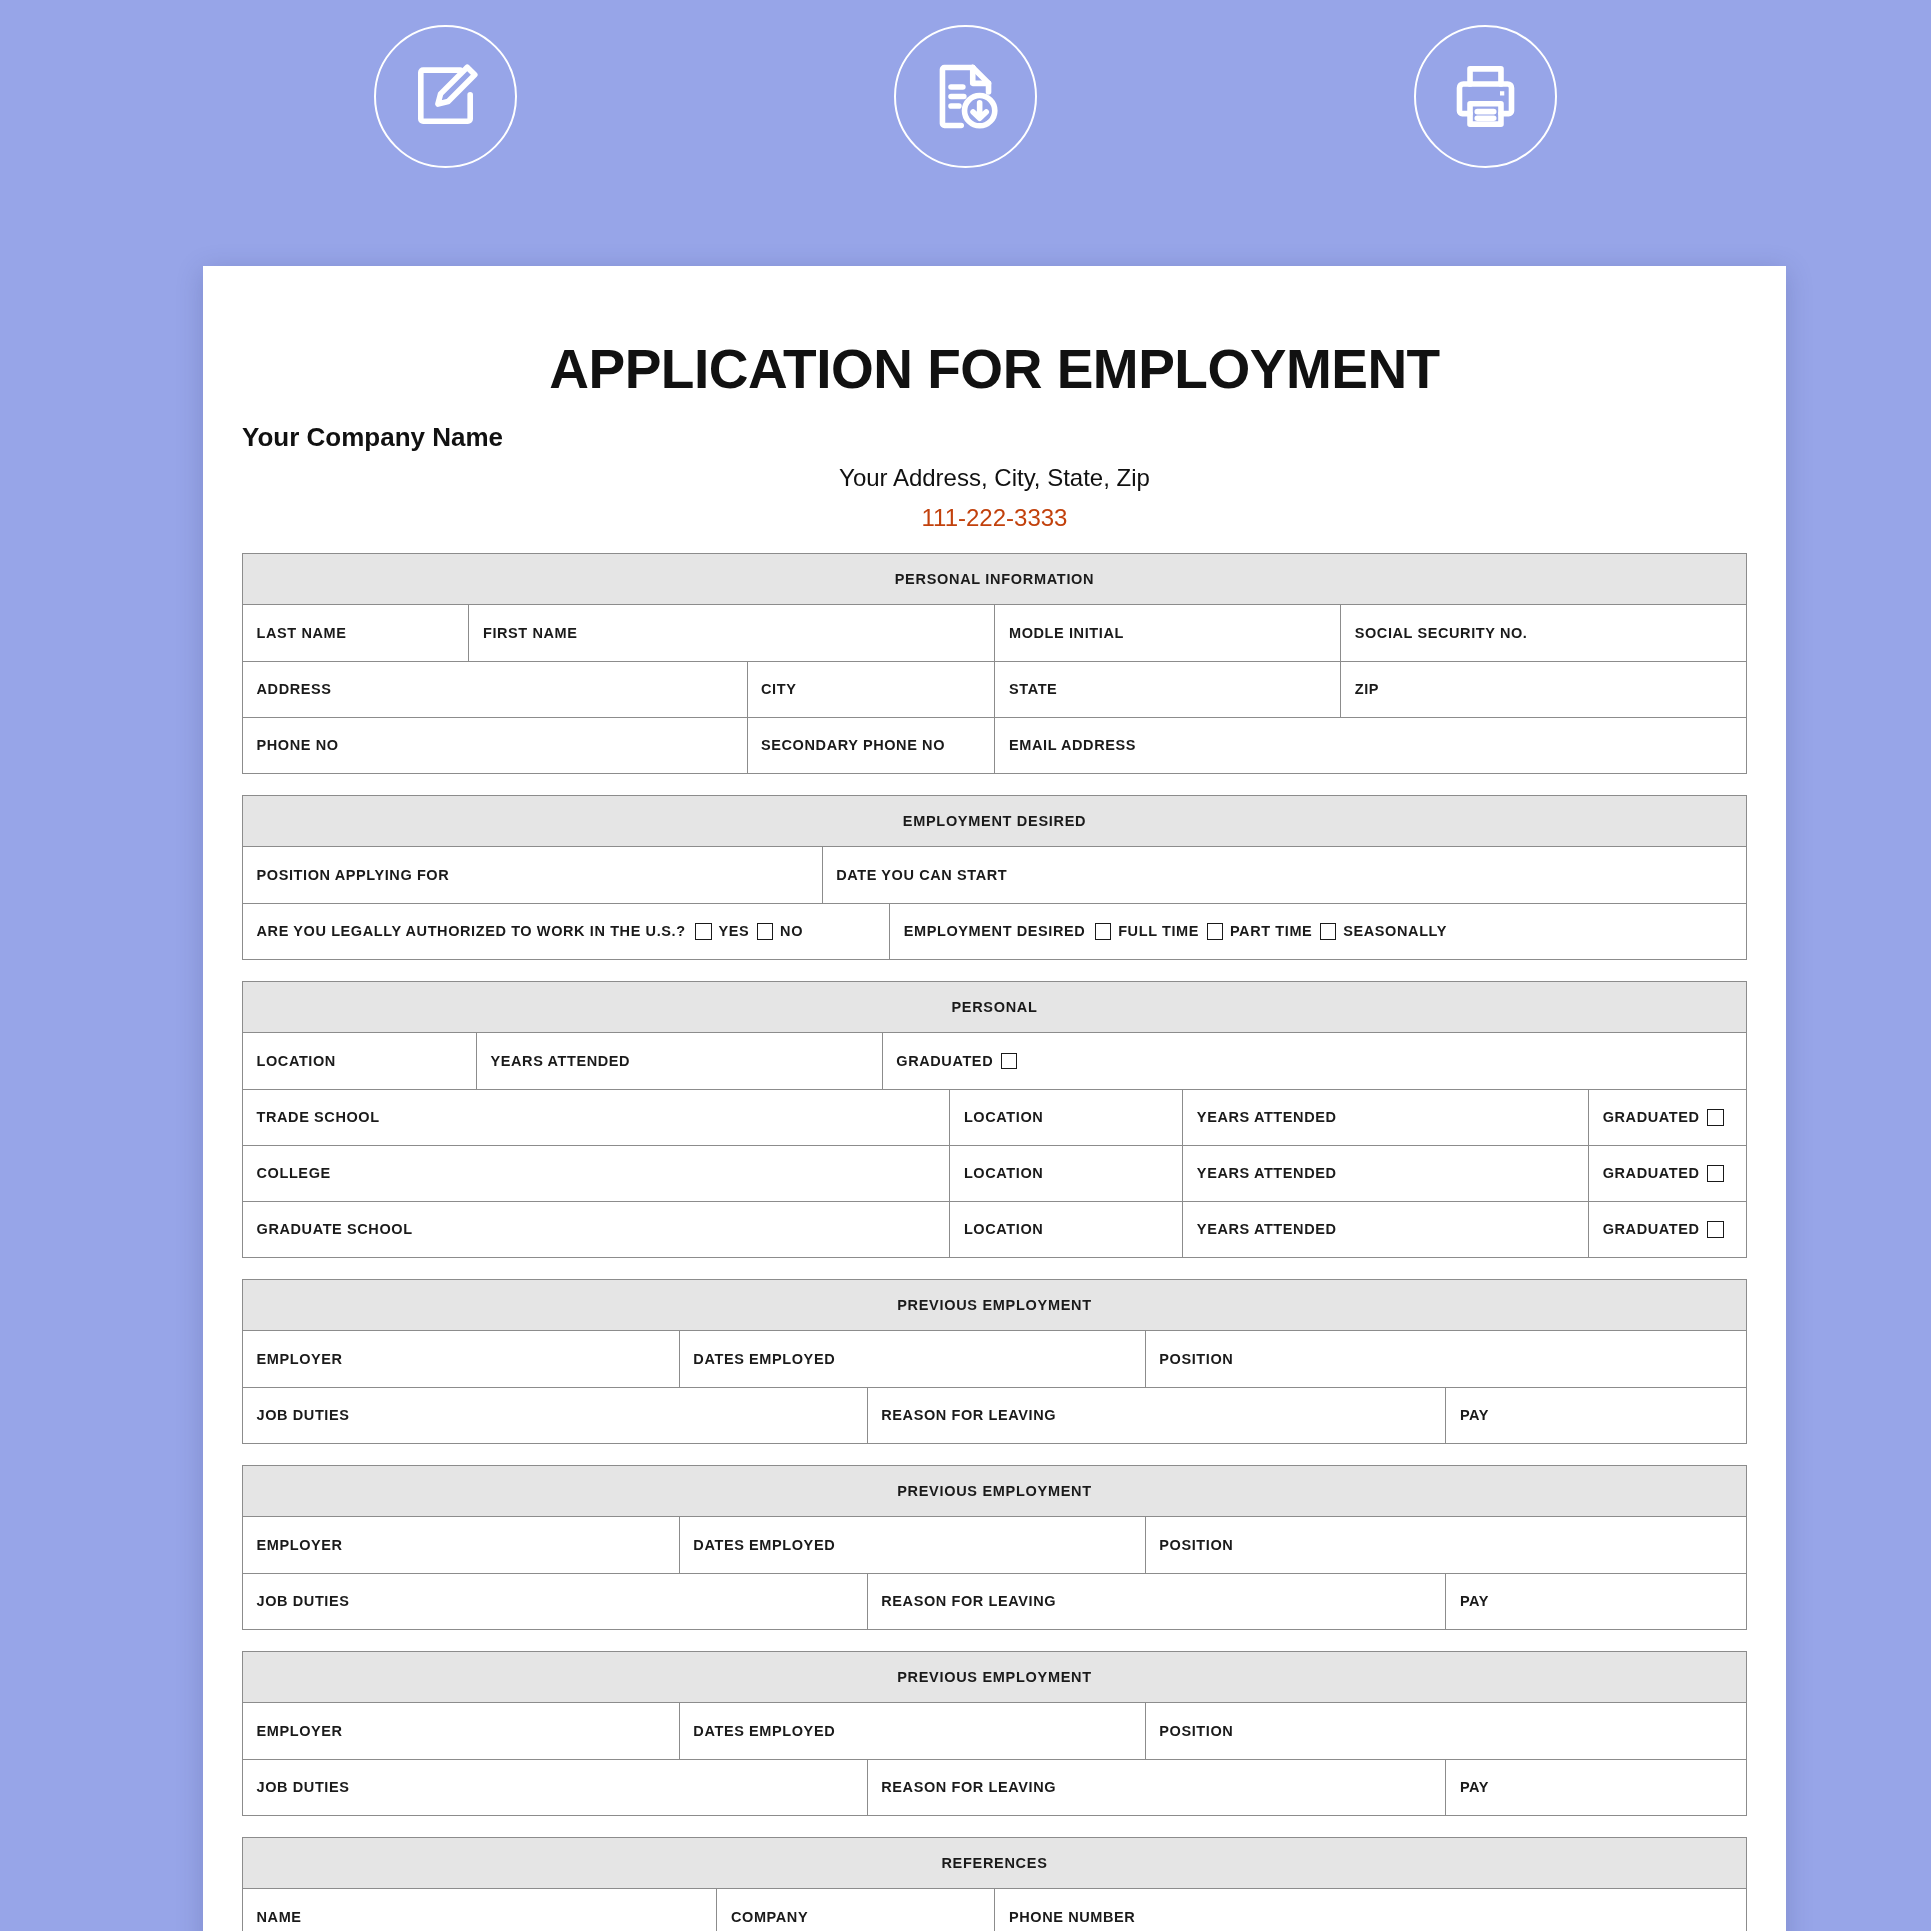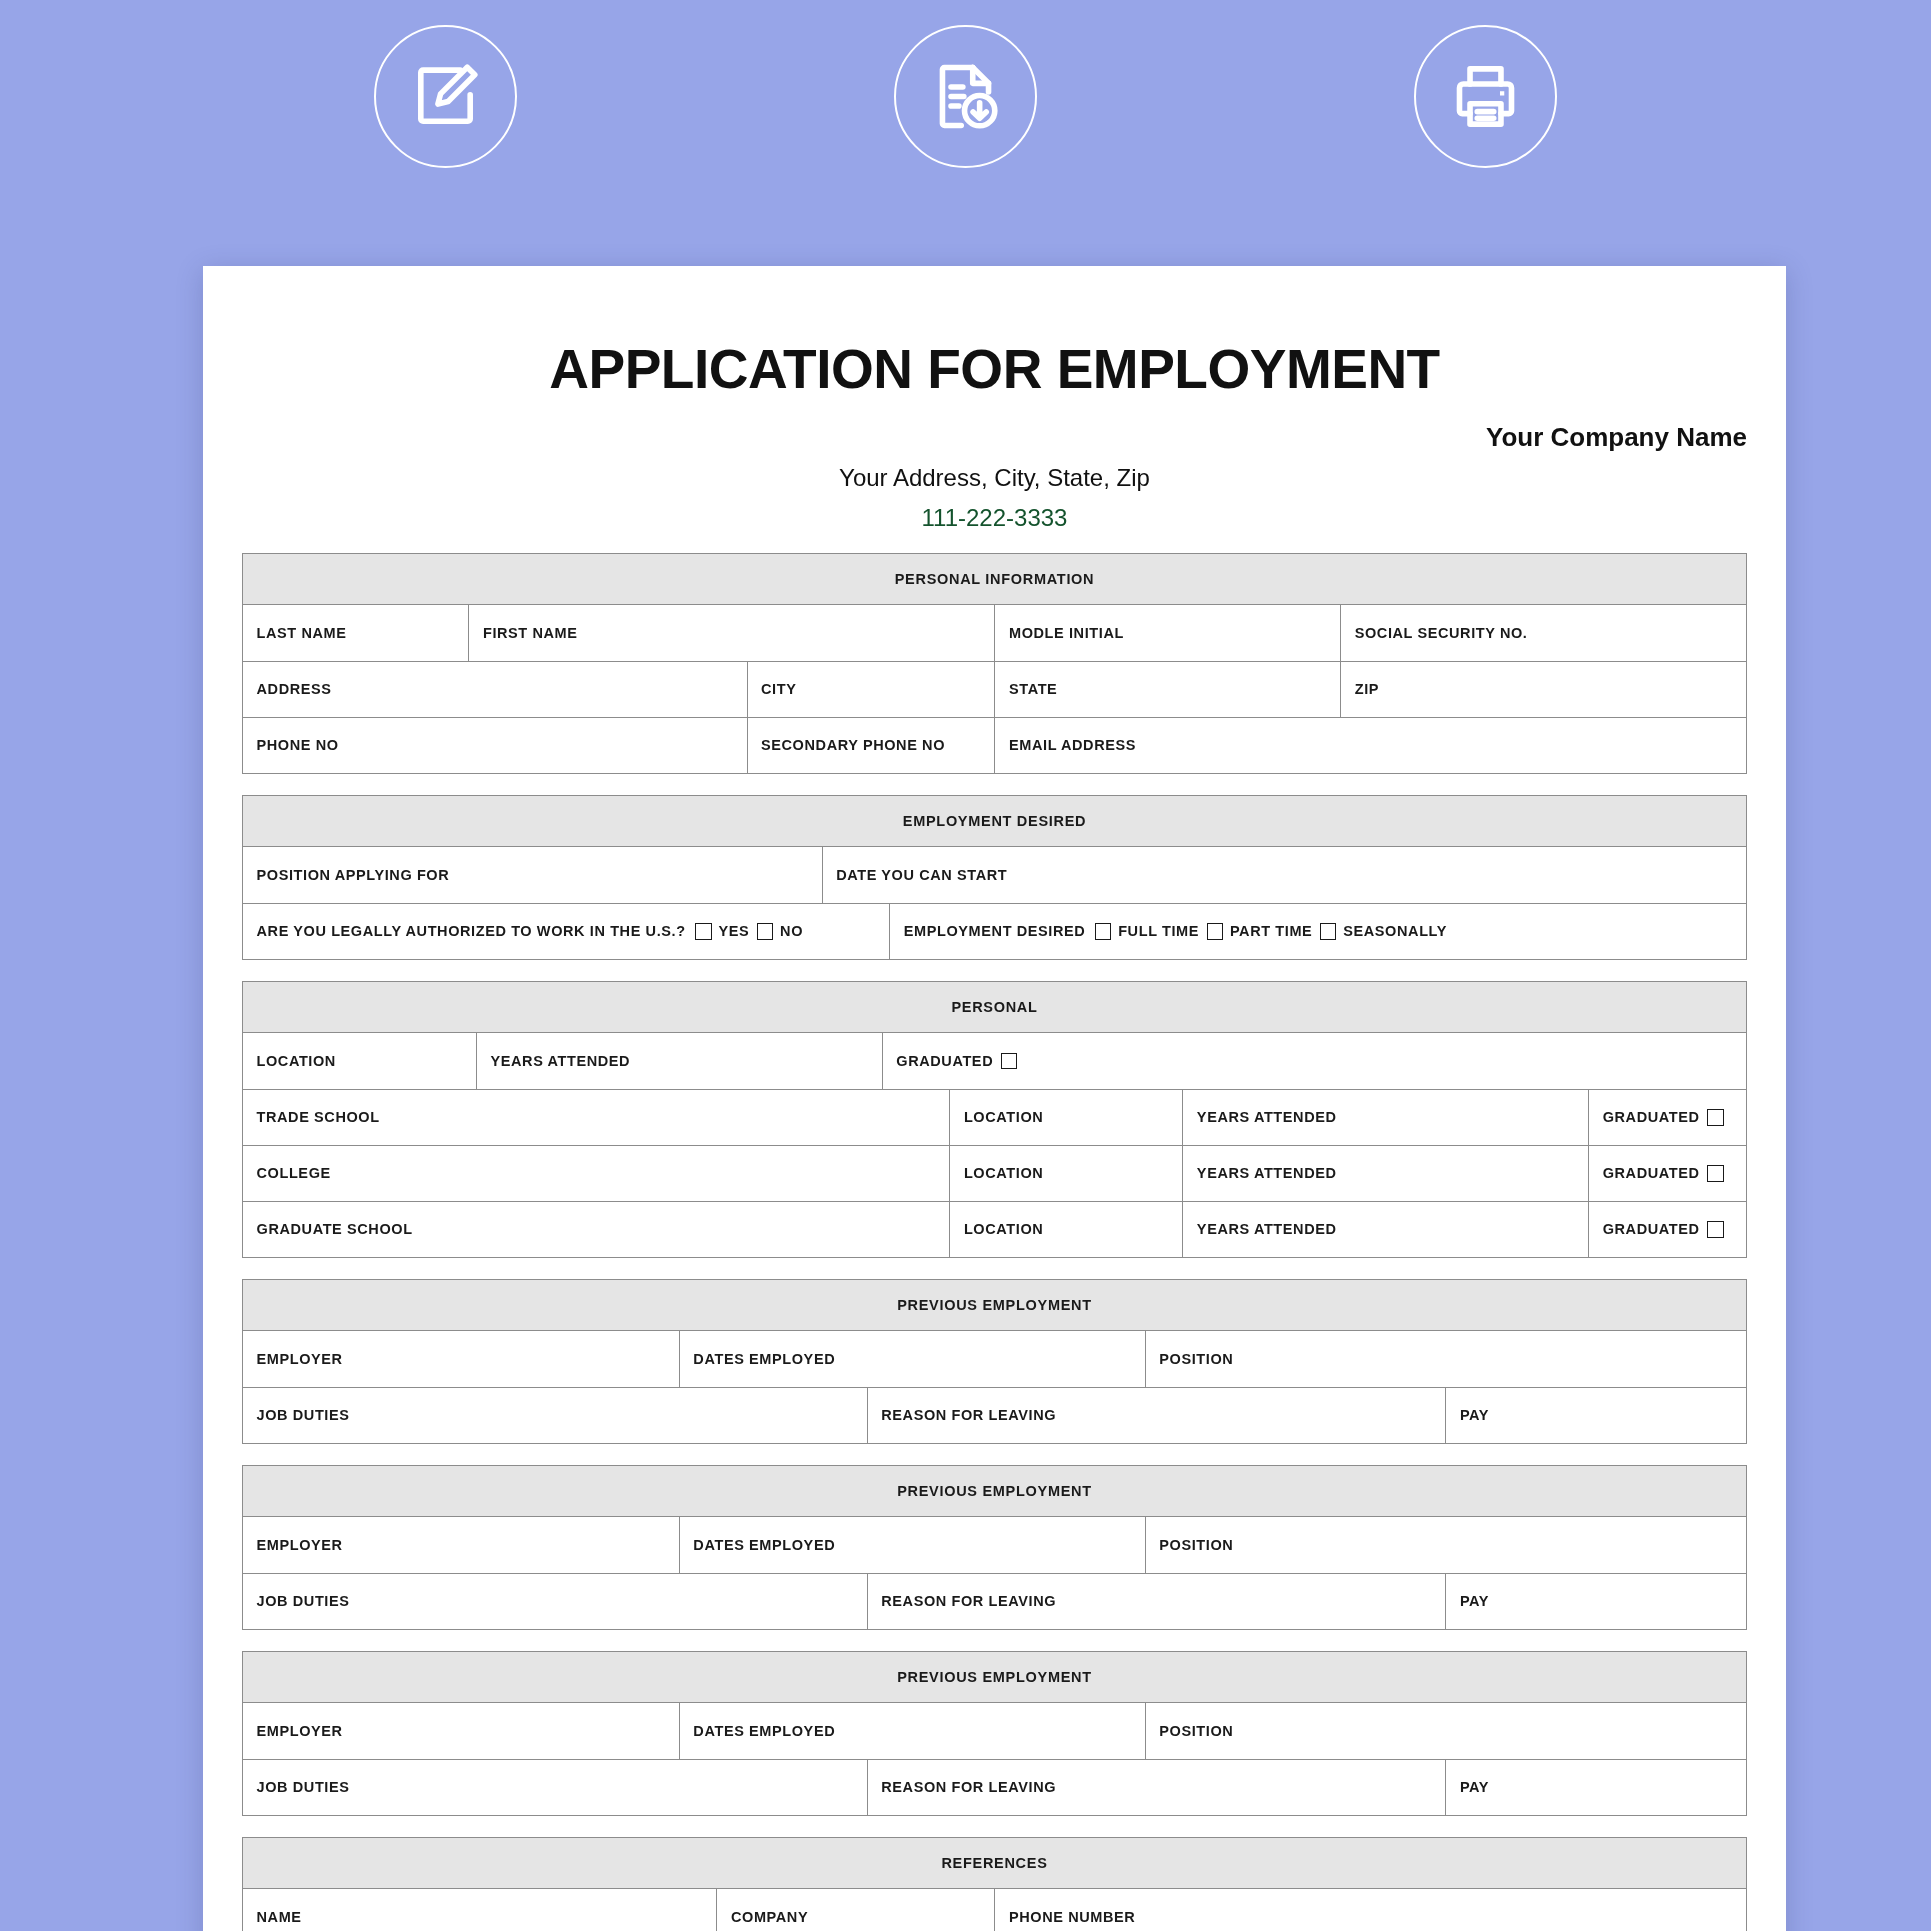--- a/index.html
+++ b/index.html
@@ -53,36 +53,36 @@
   .doc-title {
     text-align: center;
     font-size: 55px;
     font-weight: bold;
     letter-spacing: -0.5px;
     color: #111111;
     margin-top: 75px;
     line-height: 1.05;
   }
   .company-name {
-    text-align: right;
+    text-align: left;
     font-size: 26px;
     font-weight: bold;
     color: #111111;
     margin-top: 23px;
   }
   .company-address {
     text-align: center;
     font-size: 24px;
     color: #111111;
     margin-top: 11.6px;
   }
   .company-phone {
     text-align: center;
     font-size: 24px;
-    color: #14532d;
+    color: #c2410c;
     margin-top: 11.6px;
   }
 
   
   .section { margin-top: 21px; }
   .section:first-of-type { margin-top: 29px; }
 
   .band {
     border: 1.9px solid #8c8c8c;
     background: #e5e5e5;

